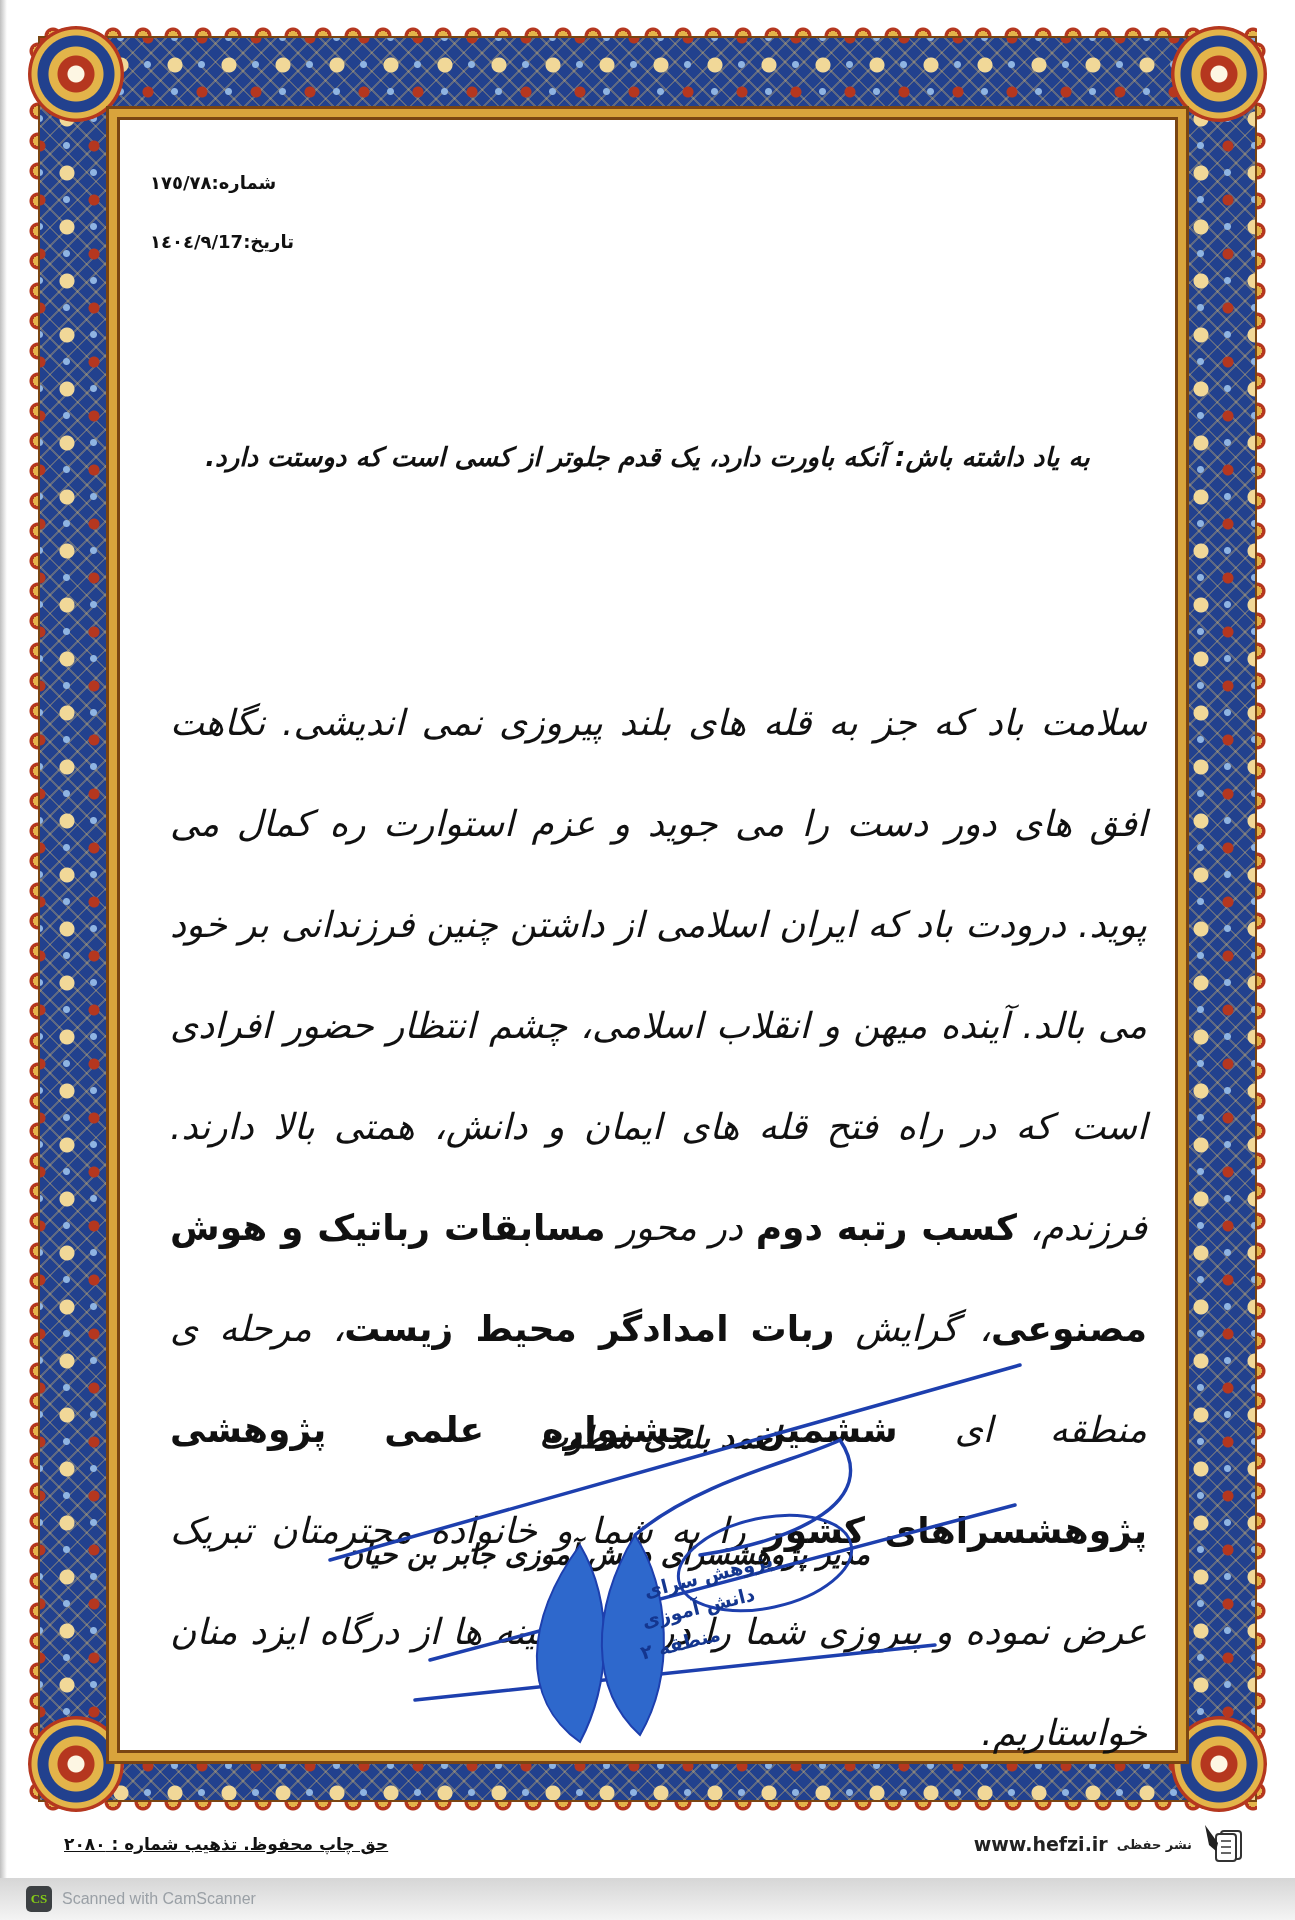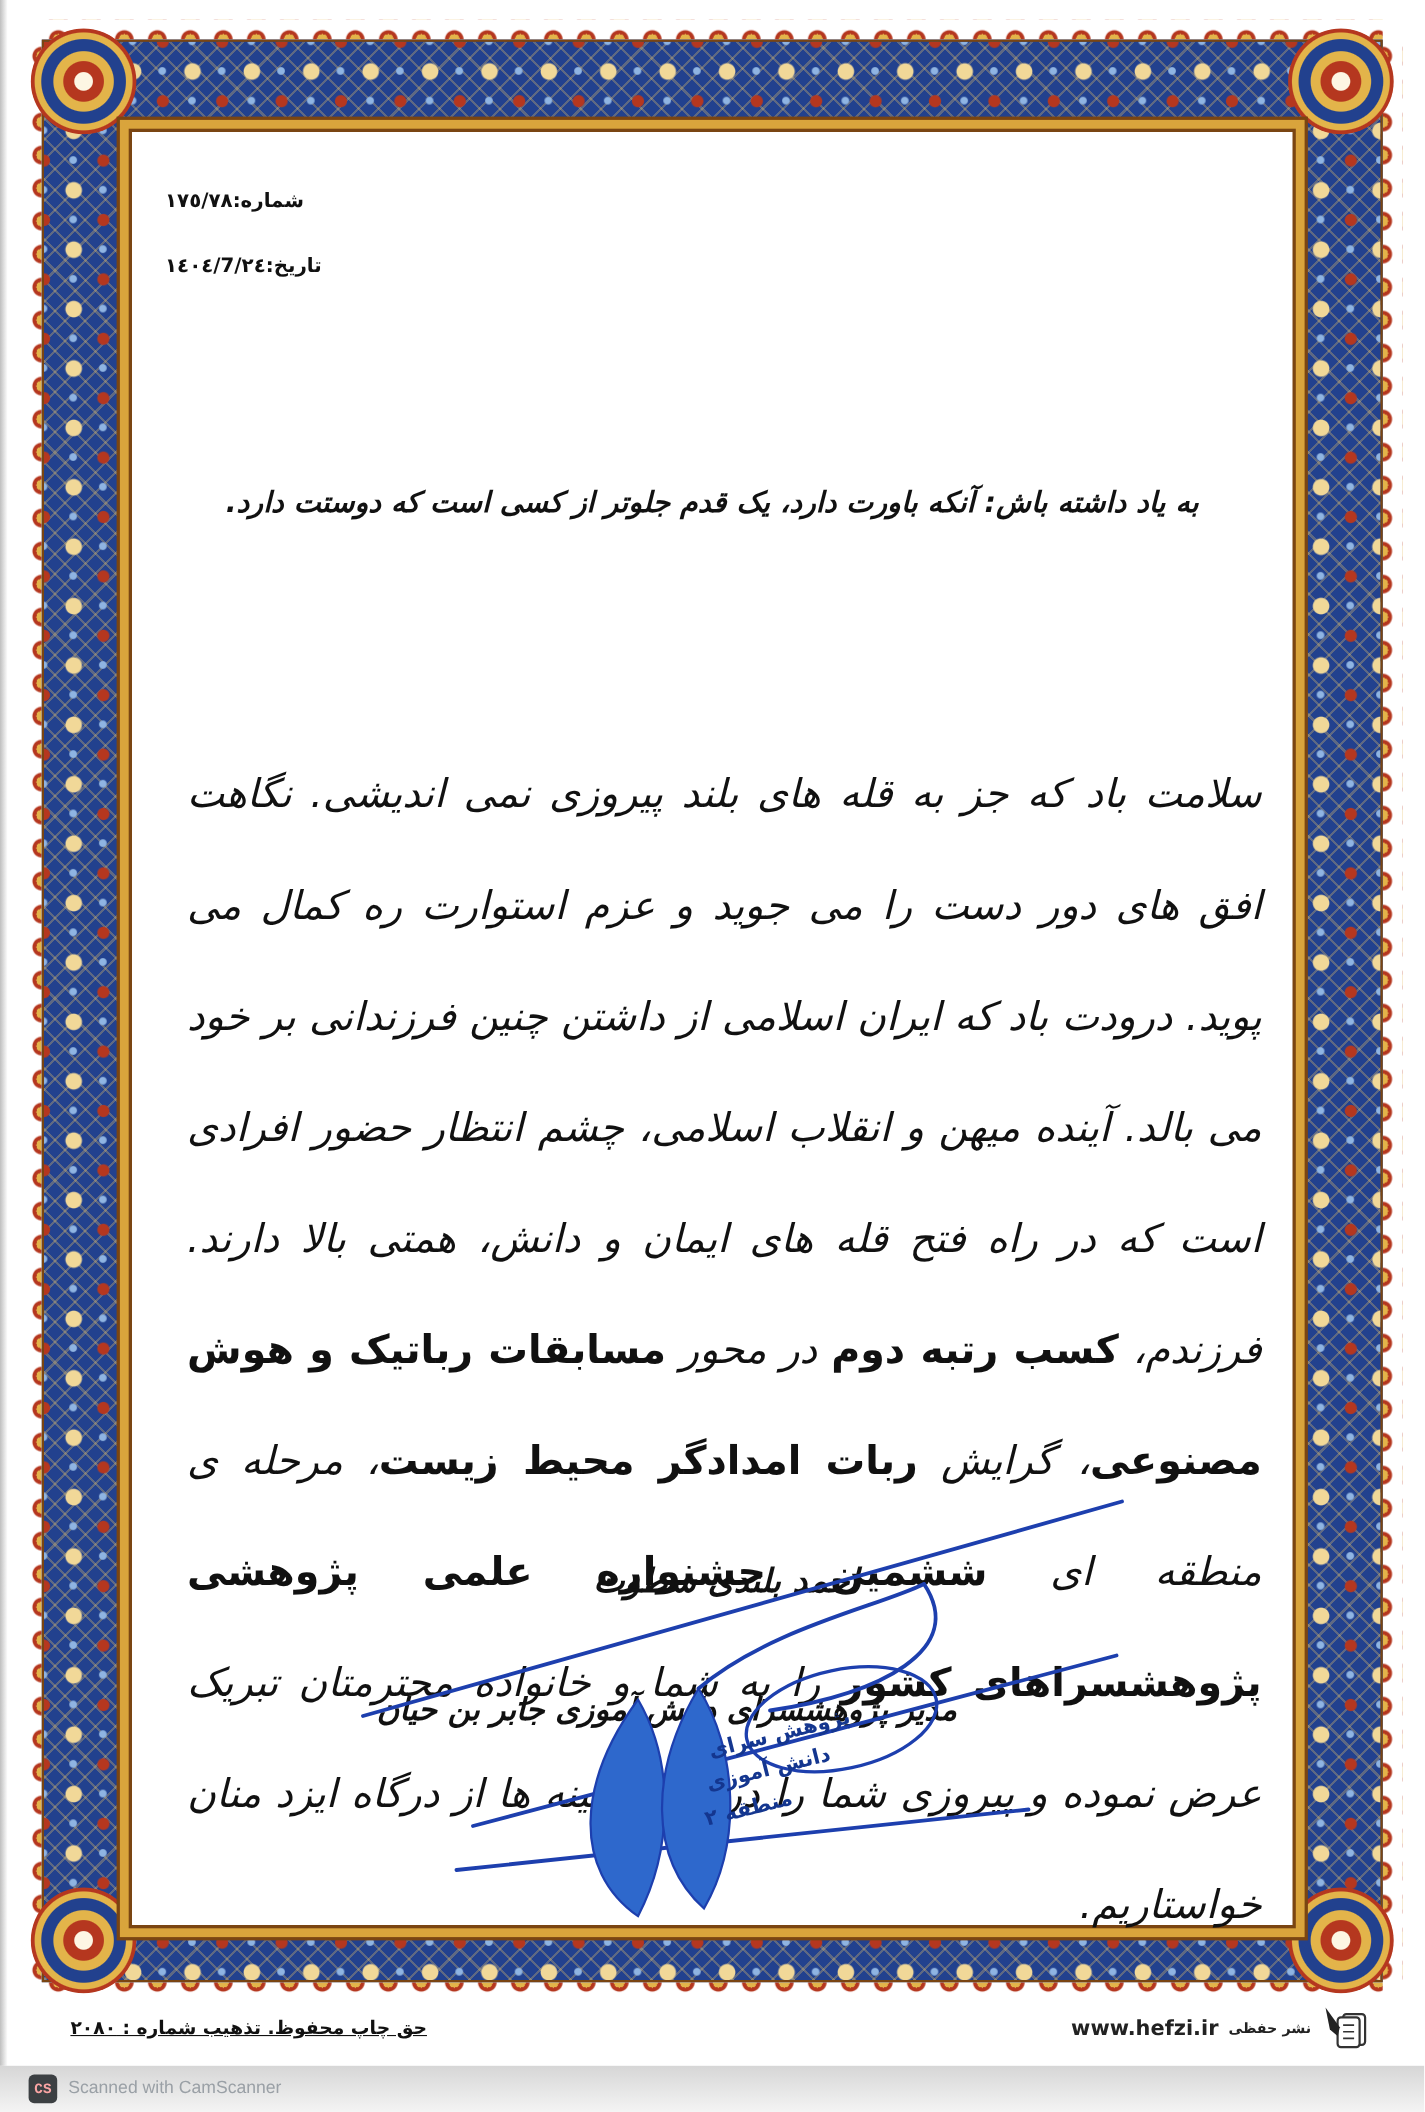--- a/index.html
+++ b/index.html
@@ -65,23 +65,23 @@
 
   
   .foot-copy{position:absolute;left:64px;top:1834px;direction:rtl;font-size:17px;font-weight:bold;text-decoration:underline;}
   .foot-pub{position:absolute;right:50px;top:1824px;display:flex;align-items:center;gap:9px;}
   .foot-pub .site{font-weight:bold;font-size:19px;color:#222;}
   .foot-pub .pub{font-weight:bold;font-size:13px;direction:rtl;color:#222;}
 
   .scanbar{position:absolute;left:0;right:0;bottom:0;height:42px;
     background:linear-gradient(#d6d6d6,#f4f4f4);display:flex;align-items:center;
     padding-left:26px;gap:10px;box-sizing:border-box;}
-  .cs-badge{width:26px;height:26px;background:#3c4043;color:#fca5a5;border-radius:5px;
+  .cs-badge{width:26px;height:26px;background:#3c4043;color:#84cc16;border-radius:5px;
     font-size:13px;font-weight:bold;display:flex;align-items:center;justify-content:center;
-    font-family:Liberation Mono, monospace;}
+    font-family:Liberation Serif, serif;}
   .scan-text{color:#9aa0a6;font-size:16px;font-family:"Liberation Sans",sans-serif;}
 </style>
 </head>
 <body>
 
 <div class="page">
   <div class="scan-edge"></div>
 
   <div class="fringe fringe-top"></div>
   <div class="fringe fringe-bottom"></div>
@@ -90,21 +90,21 @@
   <div class="band"></div>
   <div class="corner c-tl"></div>
   <div class="corner c-tr"></div>
   <div class="corner c-bl"></div>
   <div class="corner c-br"></div>
 
   <div class="inner">
 
     <div class="meta">
       <div class="line"><span>شماره:</span><span>١٧٥/٧٨</span></div>
-      <div class="line"><span>تاریخ:</span><span>١٤٠٤/7/٢٤</span></div>
+      <div class="line"><span>تاریخ:</span><span>١٤٠٤/٩/17</span></div>
     </div>
 
 
     <div class="subtitle">به یاد داشته باش: آنکه باورت دارد، یک قدم جلوتر از کسی است که دوستت دارد.</div>
 
 
     <p class="body"><span>سلامت باد که جز به قله های بلند پیروزی نمی اندیشی. نگاهت افق های دور دست را می جوید و عزم استوارت ره کمال می پوید. درودت باد که ایران اسلامی از داشتن چنین فرزندانی بر خود می بالد. آینده میهن و انقلاب اسلامی، چشم انتظار حضور افرادی است که در راه فتح قله های ایمان و دانش، همتی بالا دارند. فرزندم، </span><span class="bseg">کسب رتبه دوم</span><span> در محور </span><span class="bseg">مسابقات رباتیک و هوش مصنوعی</span><span>، گرایش </span><span class="bseg">ربات امدادگر محیط زیست</span><span>، مرحله ی منطقه ای </span><span class="bseg">ششمین جشنواره علمی پژوهشی پژوهشسراهای کشور</span><span> را به شما و خانواده محترمتان تبریک عرض نموده و پیروزی شما را در همه زمینه ها از درگاه ایزد منان خواستاریم.</span></p>
 
     <div class="sig-name">احمد بلندی سطوت</div>
     <div class="sig-role">مدیر پژوهشسرای دانش آموزی جابر بن حیان</div>

